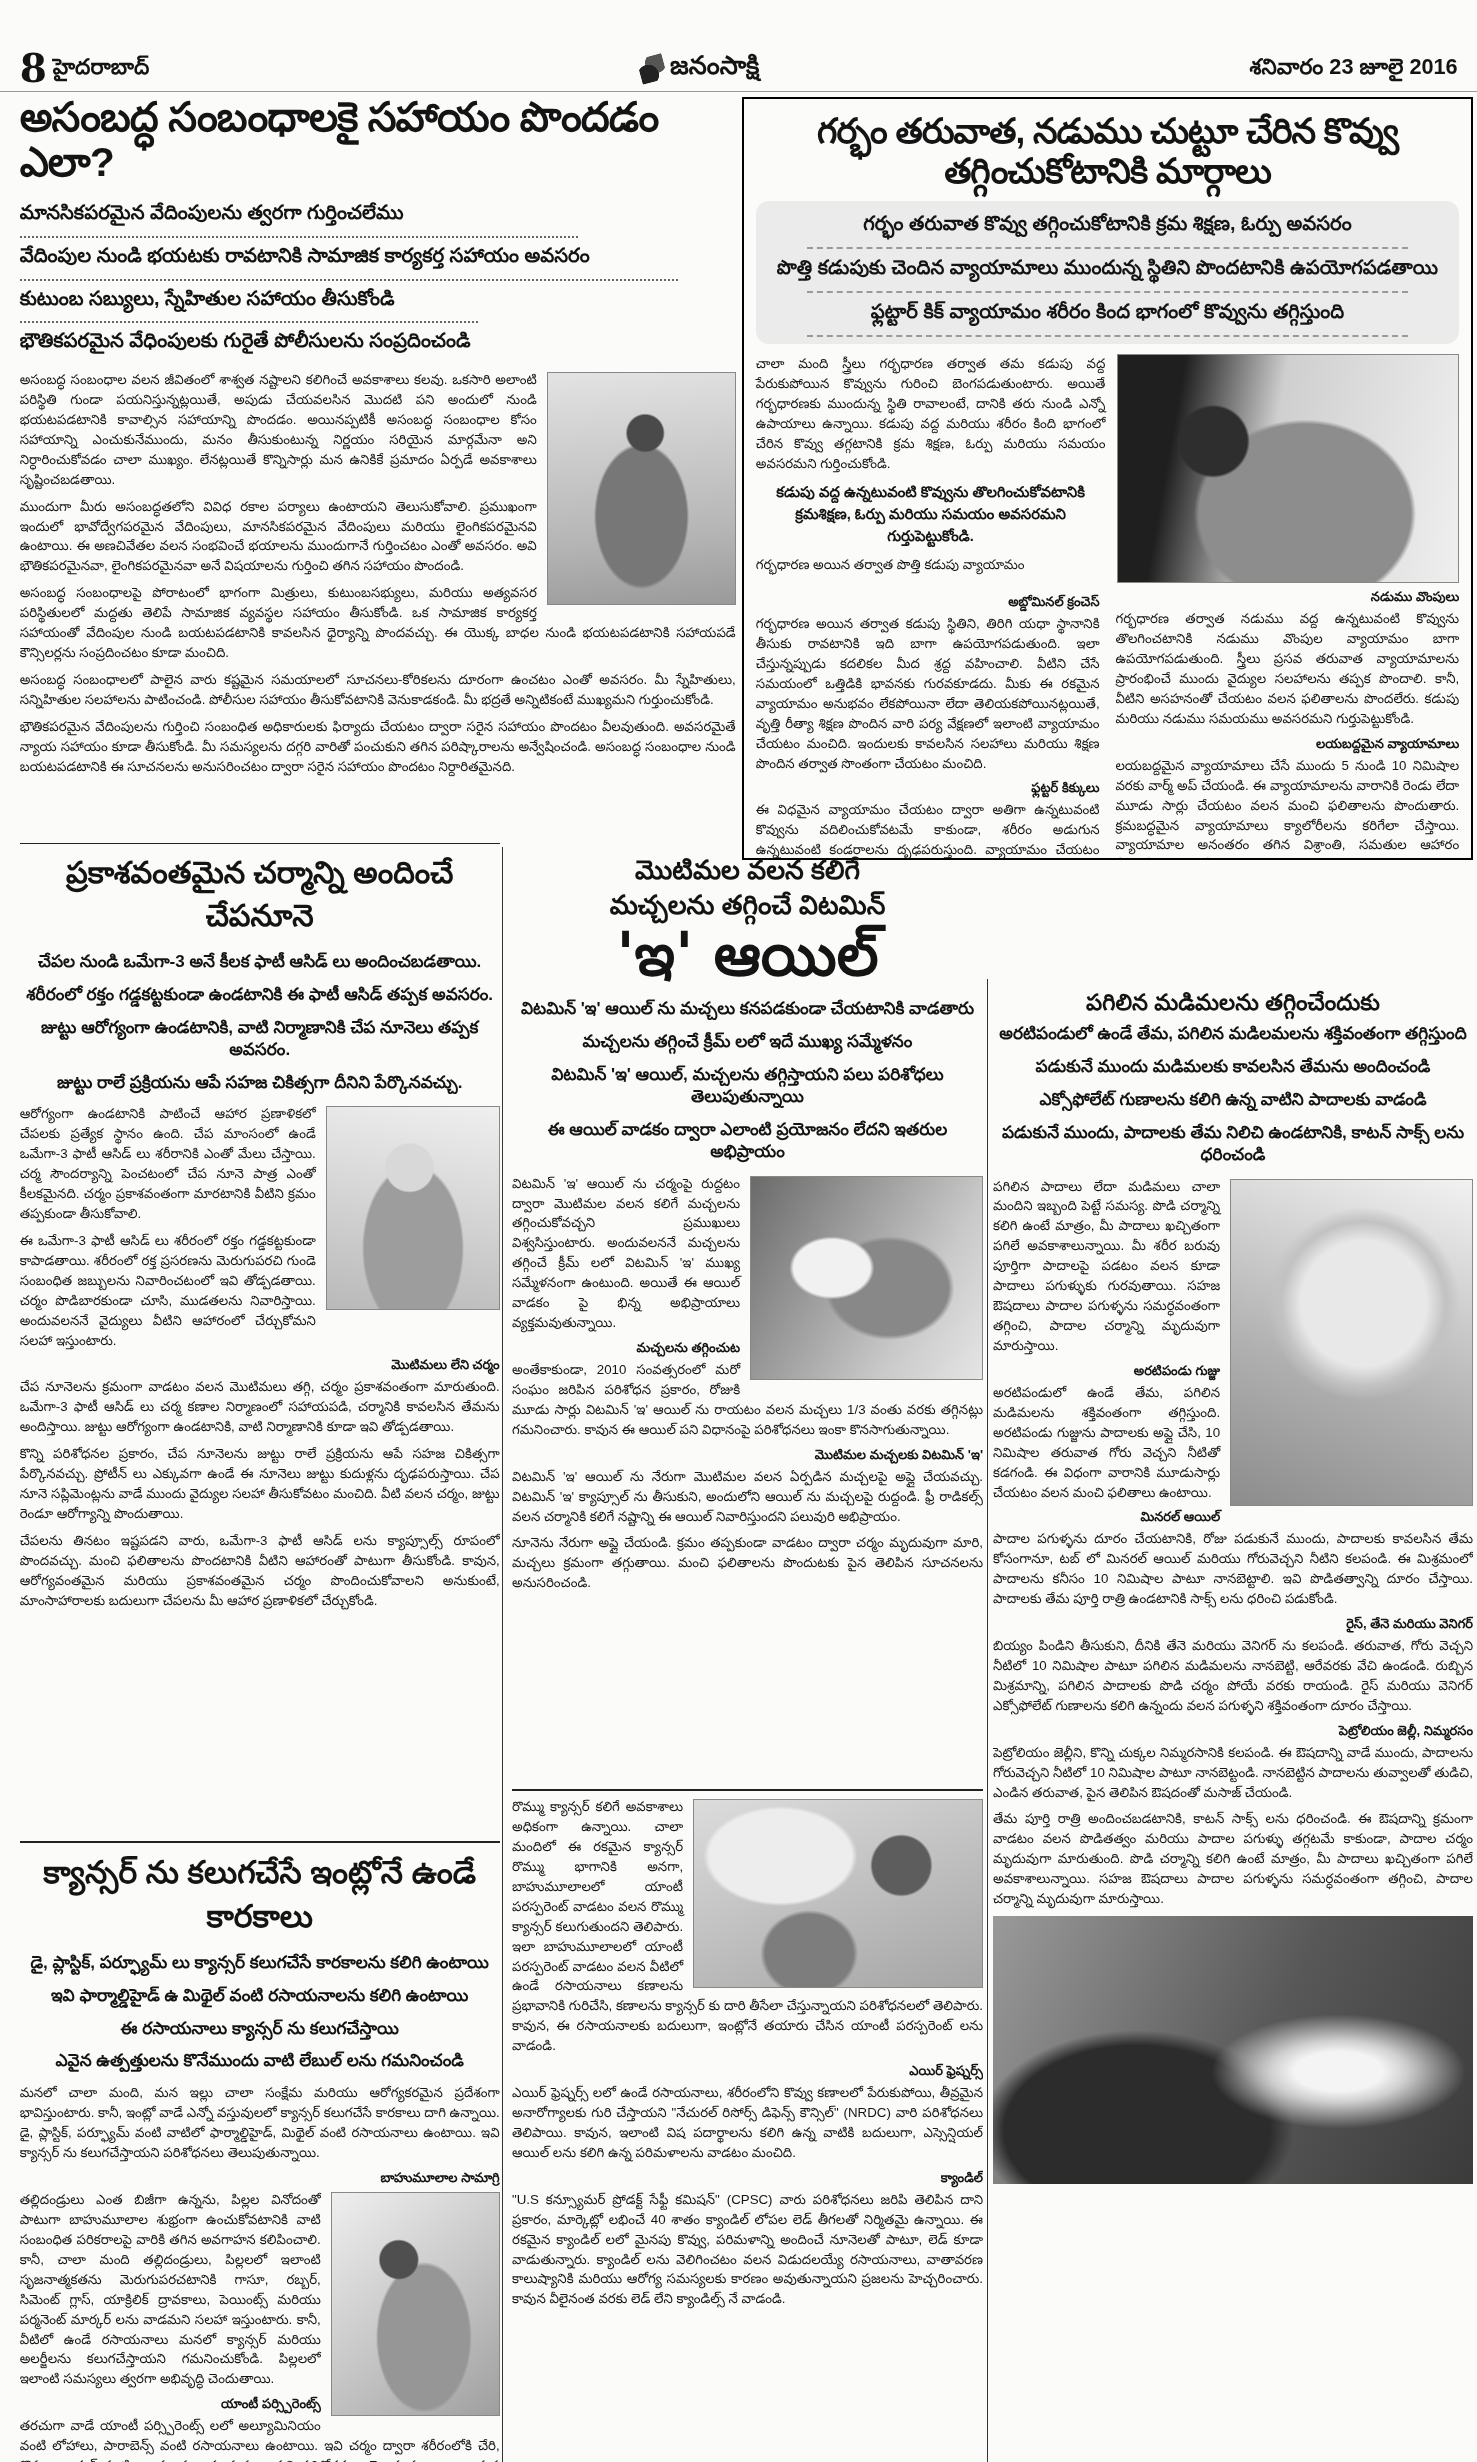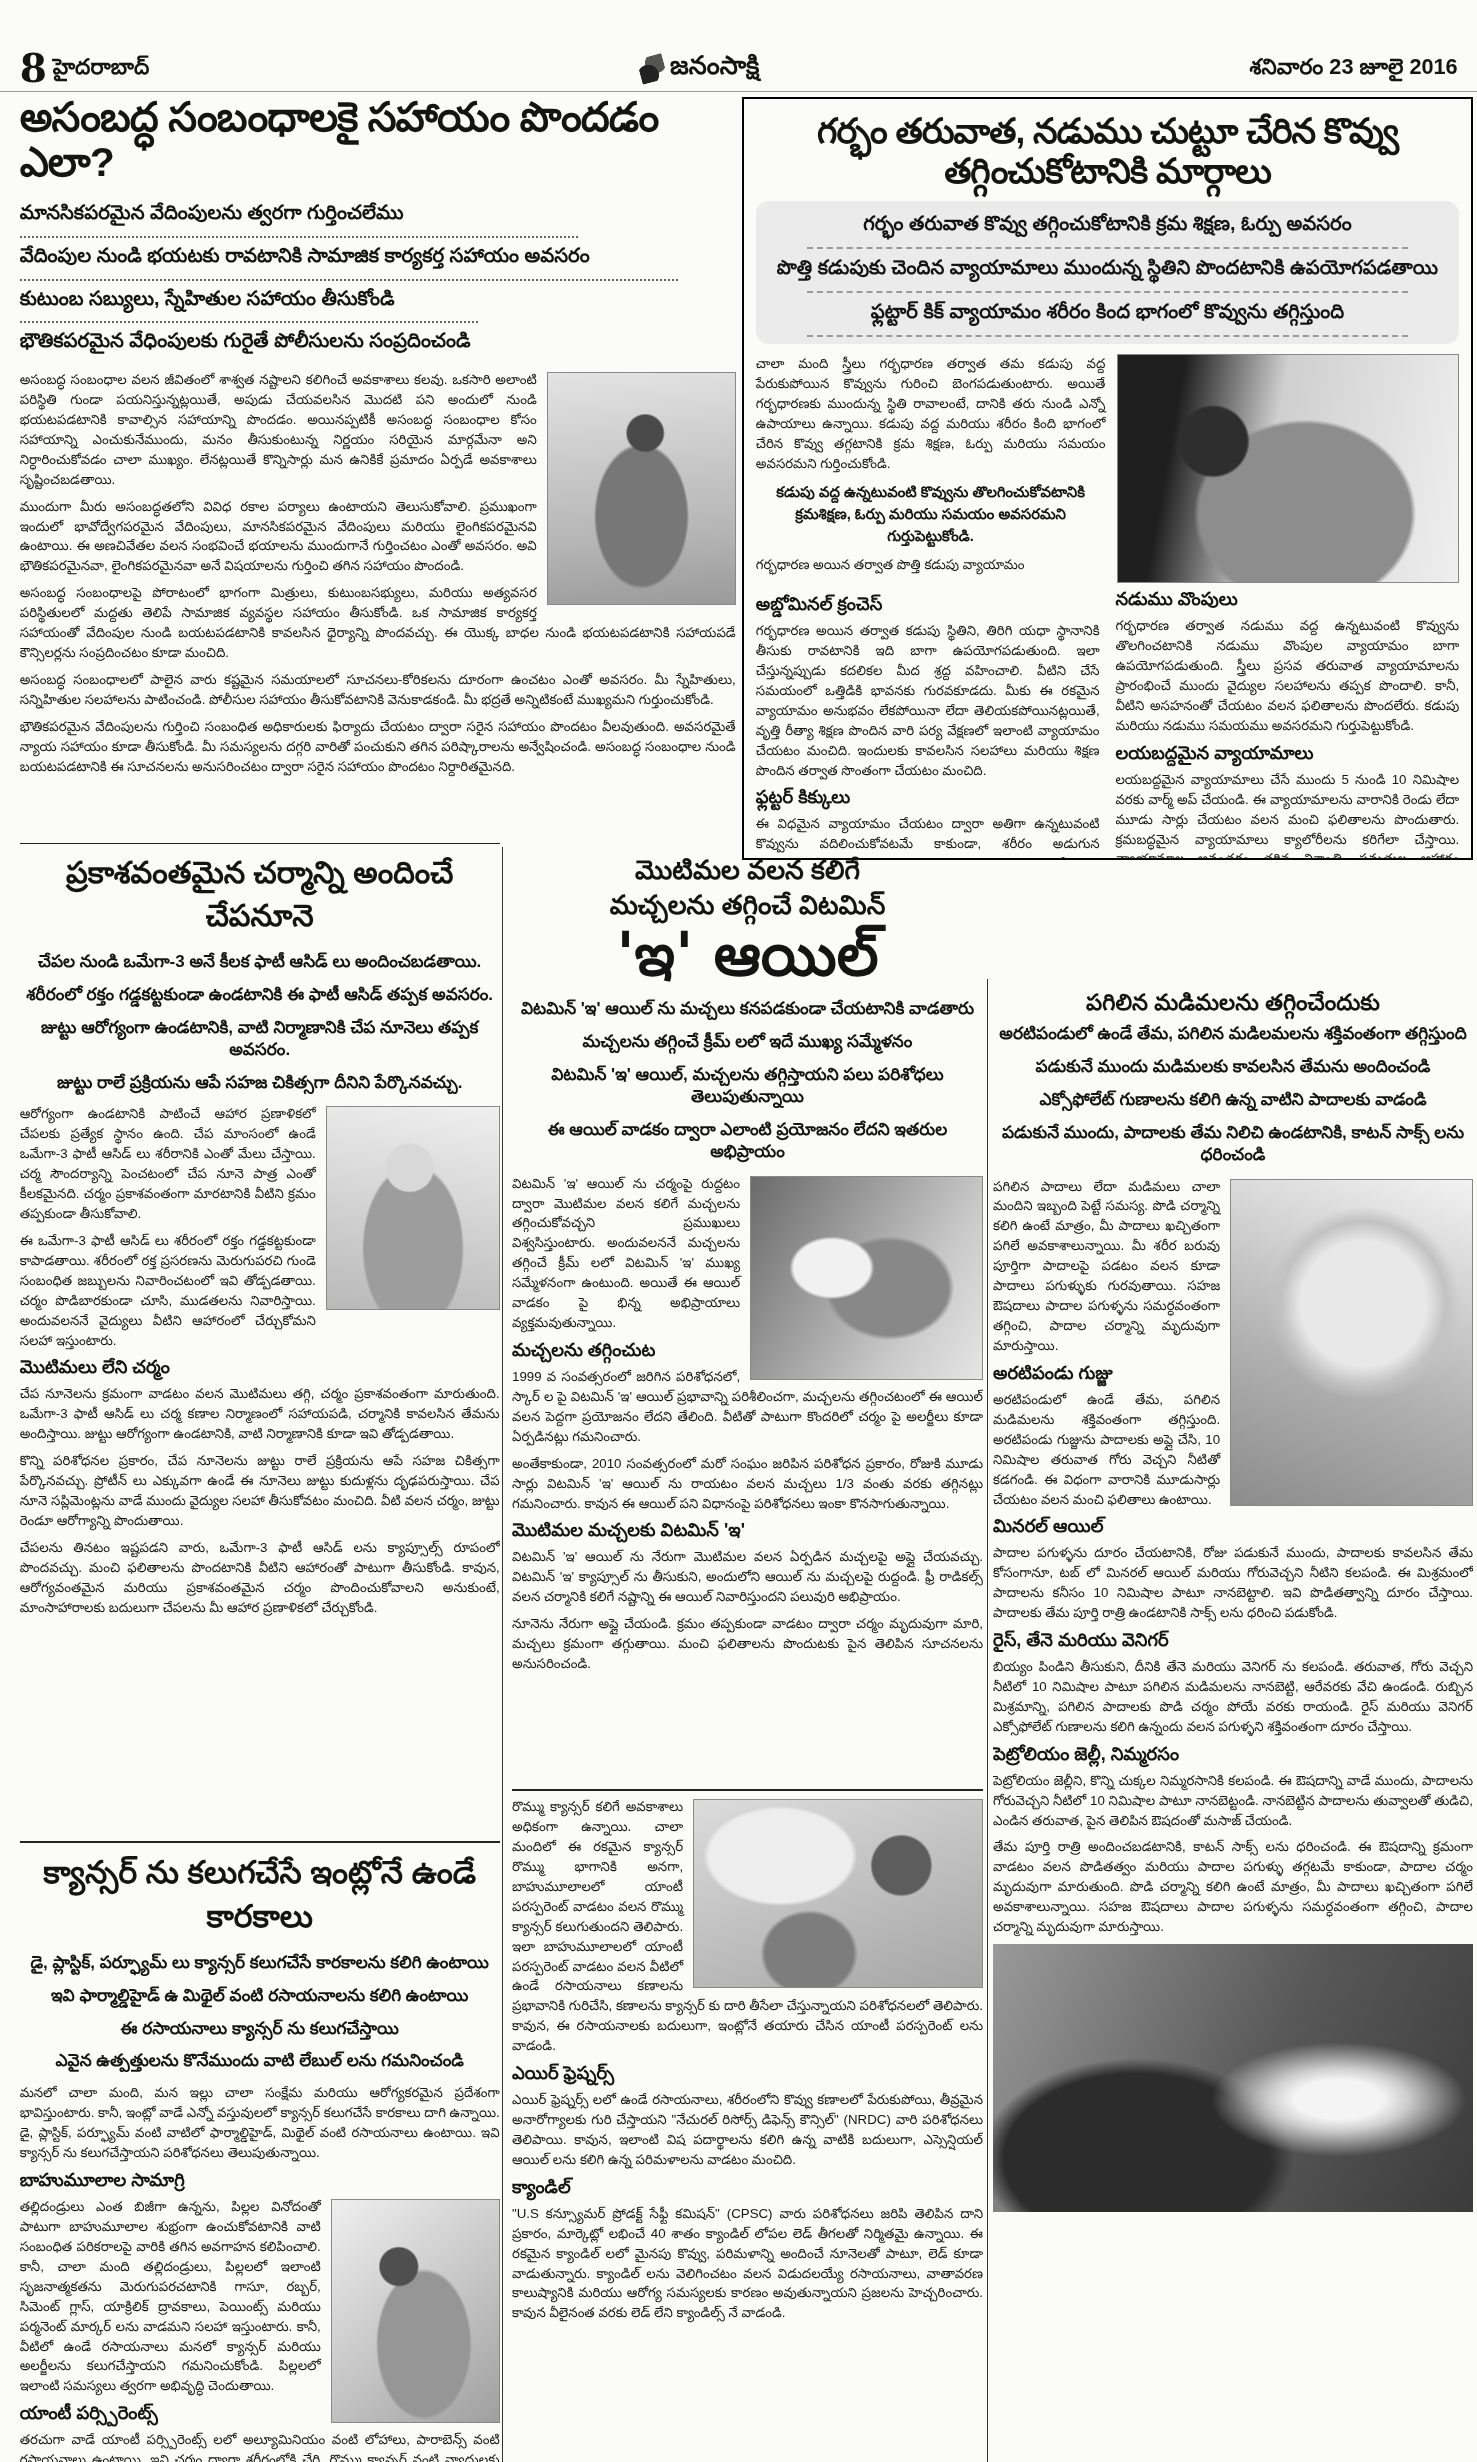--- a/index.html
+++ b/index.html
@@ -18,21 +18,21 @@
   .city{font-size:21.7px;font-weight:bold;}
   .brand{display:flex;align-items:center;gap:5px;font-size:25.6px;font-weight:bold;}
   .leaf{width:25.6px;height:25.6px;background:
     radial-gradient(circle at 30% 70%, #222 0 40%, transparent 42%),
     radial-gradient(circle at 70% 30%, #555 0 40%, transparent 42%);
     border-radius:50% 0 50% 0;transform:rotate(-15deg);}
   .date{font-size:21.7px;font-weight:bold;}
 
   
   .bodytxt{font-size:13.3px;line-height:1.5;text-align:justify;margin:0 0 6.9px;}
-  .inhead{font-size:18px;font-weight:bold;margin:4.9px 0 2px;}
+  .inhead{font-size:13px;font-weight:bold;margin:4.9px 0 2px;text-align:right;}
   .photo{float:right;margin:2px 0 5.9px 9.9px;border:1px solid #888;}
 
   
   .a-head{font-size:41px;font-weight:bold;line-height:1.1;margin:0 0 9.9px;letter-spacing:-1px;}
   .a-sub{font-size:19.7px;font-weight:bold;padding:5.9px 0 6.9px;}
   .a-div{border-bottom:2px dotted #666;width:78%;}
 
   
   .b-box{border:2px solid #000;padding:9.9px 11.8px;}
   .b-head{font-size:35px;font-weight:bold;text-align:center;line-height:1.15;margin:2px 0 9.9px;letter-spacing:-1px;}
@@ -180,21 +180,20 @@
   <div class="d-head1">మచ్చలను తగ్గించే విటమిన్</div>
   <div class="d-head2">'ఇ' ఆయిల్</div>
   <div class="mid-sub">విటమిన్ 'ఇ' ఆయిల్ ను మచ్చలు కనపడకుండా చేయటానికి వాడతారు</div>
   <div class="mid-sub">మచ్చలను తగ్గించే క్రీమ్ లలో ఇదే ముఖ్య సమ్మేళనం</div>
   <div class="mid-sub">విటమిన్ 'ఇ' ఆయిల్, మచ్చలను తగ్గిస్తాయని పలు పరిశోధలు తెలుపుతున్నాయి</div>
   <div class="mid-sub">ఈ ఆయిల్ వాడకం ద్వారా ఎలాంటి ప్రయోజనం లేదని ఇతరుల అభిప్రాయం</div>
   <div>
     <div class="photo ph-caps"></div>
     <p class="bodytxt">విటమిన్ 'ఇ' ఆయిల్ ను చర్మంపై రుద్దటం ద్వారా మొటిమల వలన కలిగే మచ్చలను తగ్గించుకోవచ్చని ప్రముఖులు విశ్వసిస్తుంటారు. అందువలననే మచ్చలను తగ్గించే క్రీమ్ లలో విటమిన్ 'ఇ' ముఖ్య సమ్మేళనంగా ఉంటుంది. అయితే ఈ ఆయిల్ వాడకం పై భిన్న అభిప్రాయాలు వ్యక్తమవుతున్నాయి.</p>
     <div class="inhead">మచ్చలను తగ్గించుట</div>
-    <p class="bodytxt">1999 వ సంవత్సరంలో జరిగిన పరిశోధనలో, స్కార్ ల పై విటమిన్ 'ఇ' ఆయిల్ ప్రభావాన్ని పరిశీలించగా, మచ్చలను తగ్గించటంలో ఈ ఆయిల్ వలన పెద్దగా ప్రయోజనం లేదని తేలింది. వీటితో పాటుగా కొందరిలో చర్మం పై అలర్జీలు కూడా ఏర్పడినట్లు గమనించారు.</p>
     <p class="bodytxt">అంతేకాకుండా, 2010 సంవత్సరంలో మరో సంఘం జరిపిన పరిశోధన ప్రకారం, రోజుకి మూడు సార్లు విటమిన్ 'ఇ' ఆయిల్ ను రాయటం వలన మచ్చలు 1/3 వంతు వరకు తగ్గినట్లు గమనించారు. కావున ఈ ఆయిల్ పని విధానంపై పరిశోధనలు ఇంకా కొనసాగుతున్నాయి.</p>
     <div class="inhead">మొటిమల మచ్చలకు విటమిన్ 'ఇ'</div>
     <p class="bodytxt">విటమిన్ 'ఇ' ఆయిల్ ను నేరుగా మొటిమల వలన ఏర్పడిన మచ్చలపై అప్లై చేయవచ్చు. విటమిన్ 'ఇ' క్యాప్సూల్ ను తీసుకుని, అందులోని ఆయిల్ ను మచ్చలపై రుద్దండి. ఫ్రీ రాడికల్స్ వలన చర్మానికి కలిగే నష్టాన్ని ఈ ఆయిల్ నివారిస్తుందని పలువురి అభిప్రాయం.</p>
     <p class="bodytxt">నూనెను నేరుగా అప్లై చేయండి. క్రమం తప్పకుండా వాడటం ద్వారా చర్మం మృదువుగా మారి, మచ్చలు క్రమంగా తగ్గుతాయి. మంచి ఫలితాలను పొందుటకు పైన తెలిపిన సూచనలను అనుసరించండి.</p>
   </div>
 </div>
 
 <div class="sec" style="left:993px;top:981px;width:480px;height:1482px;overflow:hidden;">
   <div class="e-kicker">పగిలిన మడిమలను తగ్గించేందుకు</div>
   <div class="mid-sub">అరటిపండులో ఉండే తేమ, పగిలిన మడిలమలను శక్తివంతంగా తగ్గిస్తుంది</div>

